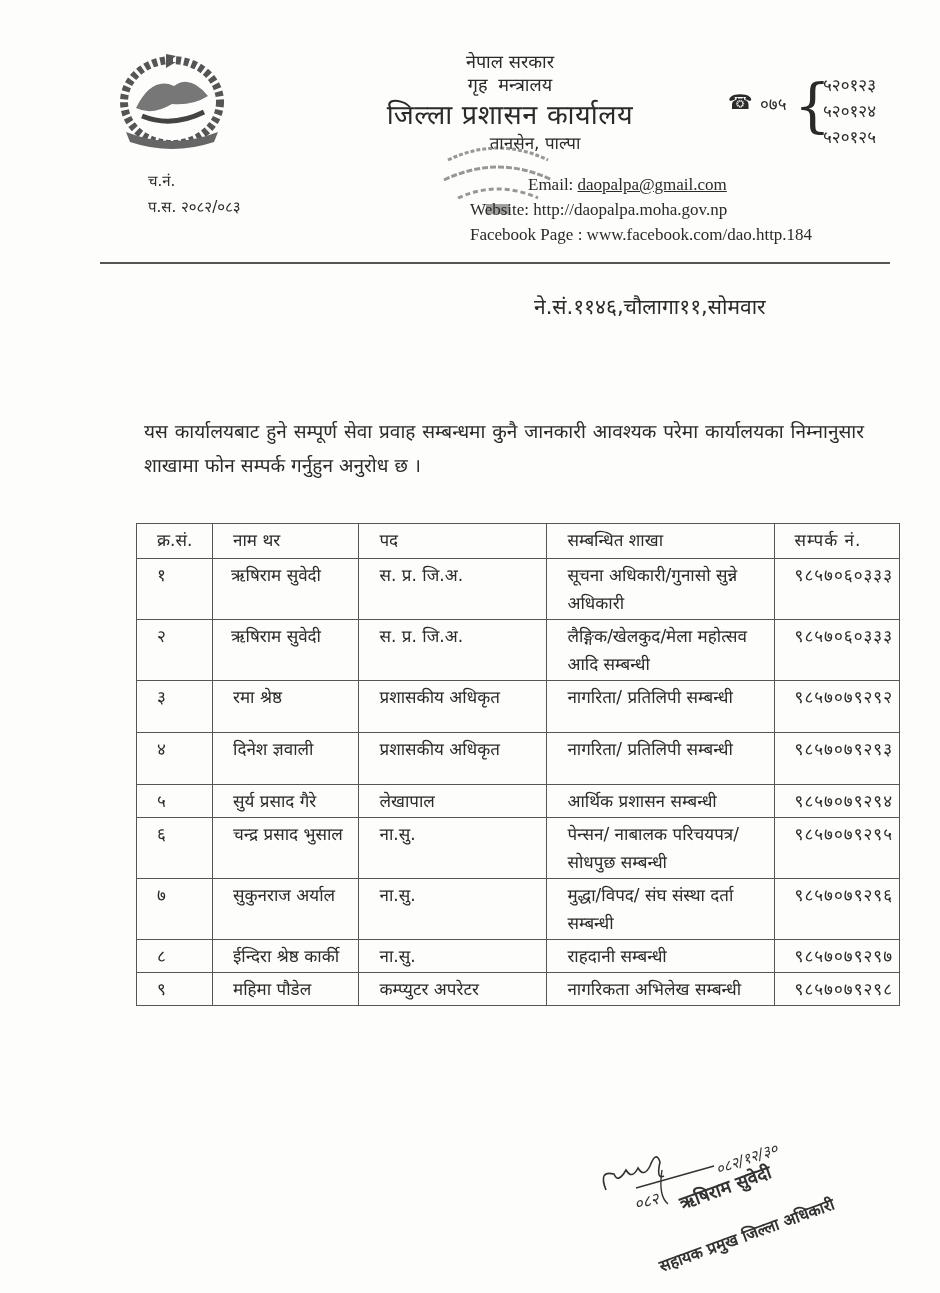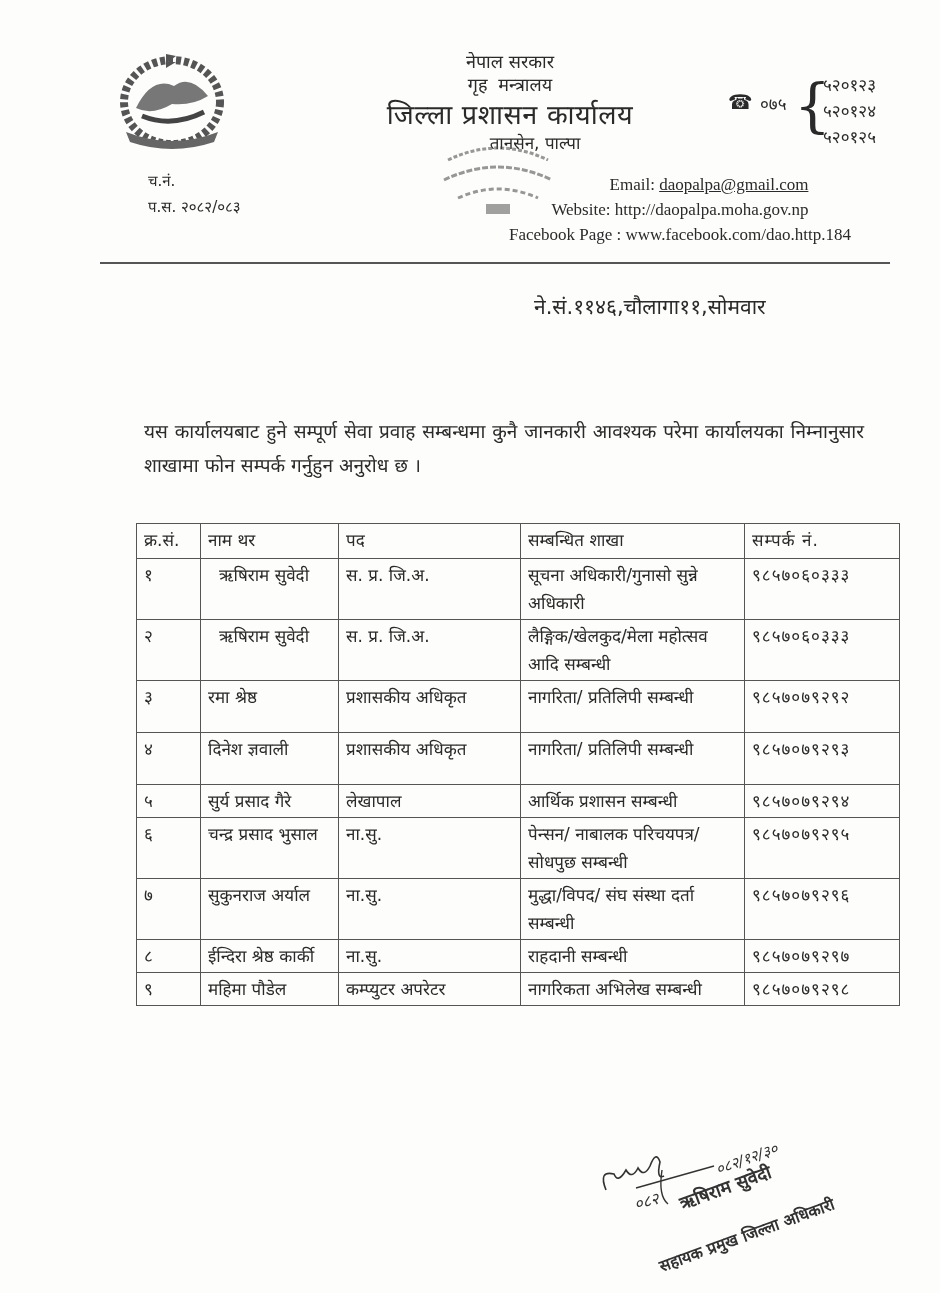--- a/index.html
+++ b/index.html
@@ -22,36 +22,36 @@
   .stamp { left: 438px; top: 140px; width: 120px; height: 82px; opacity: .55; }
   
   .phone { left: 728px; top: 72px; width: 200px; height: 80px; }
   .phone .icon { position: absolute; left: 0; top: 18px; font-size: 20px; }
   .phone .code { position: absolute; left: 32px; top: 20px; font-size: 17px; }
   .phone .brace { position: absolute; left: 66px; top: -6px; font-size: 58px; font-weight: 200; line-height: 80px; font-family: "DejaVu Serif", serif; }
   .phone .nums { position: absolute; left: 95px; top: 0px; font-size: 17px; line-height: 26px; }
   
   .ref { left: 148px; top: 168px; font-size: 15px; line-height: 26px; }
   
-  .contact { left: 470px; top: 172px; width: 420px; font-family: "Liberation Serif", serif; font-size: 17px; line-height: 25px; text-align: center; }
+  .contact { left: 470px; top: 172px; width: 420px; font-family: "Liberation Serif", serif; font-size: 17px; line-height: 25px; }
   .contact .email-line { padding-left: 58px; }
   .contact a { color: #2a2a2a; text-decoration: underline; }
   .rule { left: 100px; top: 262px; width: 790px; height: 2px; background: #555; }
   
   .date { left: 534px; top: 290px; font-size: 21px; line-height: 34px; }
   
   .para { left: 144px; top: 414px; width: 720px; font-size: 19px; line-height: 34px; text-align: justify; }
   
   table.contacts {
     position: absolute; left: 136px; top: 523px; width: 764px;
     border-collapse: collapse; font-size: 17px;
   }
   table.contacts th, table.contacts td {
     border: 1.5px solid #555; vertical-align: top; text-align: left;
-    padding: 2px 6px 2px 7px; line-height: 28px; font-weight: normal;
+    padding: 2px 6px 2px 20px; line-height: 28px; font-weight: normal;
   }
   table.contacts th { height: 30px; }
   .c-sn { width: 50px; }
   .c-name { width: 124px; }
   .c-post { width: 168px; }
   .c-branch { width: 210px; }
   .c-phone { letter-spacing: 1px; }
   .indent { padding-left: 18px !important; }
   
   .sig { left: 596px; top: 1140px; width: 300px; height: 150px; }

